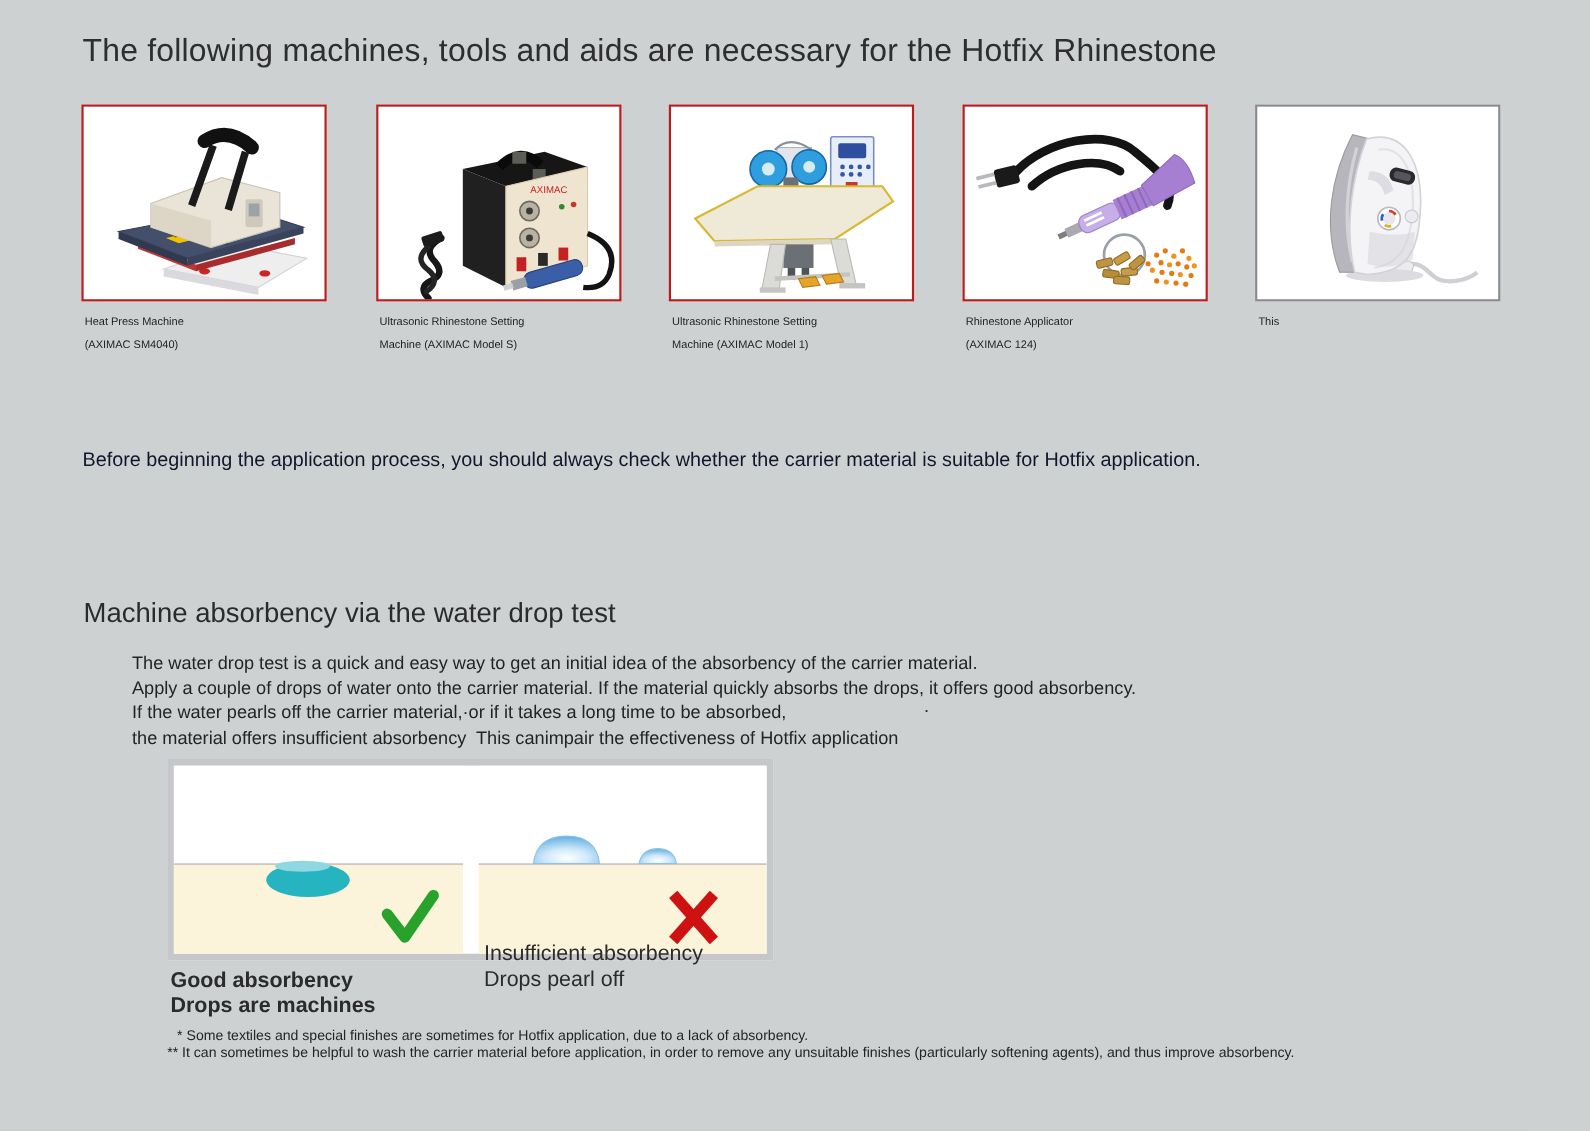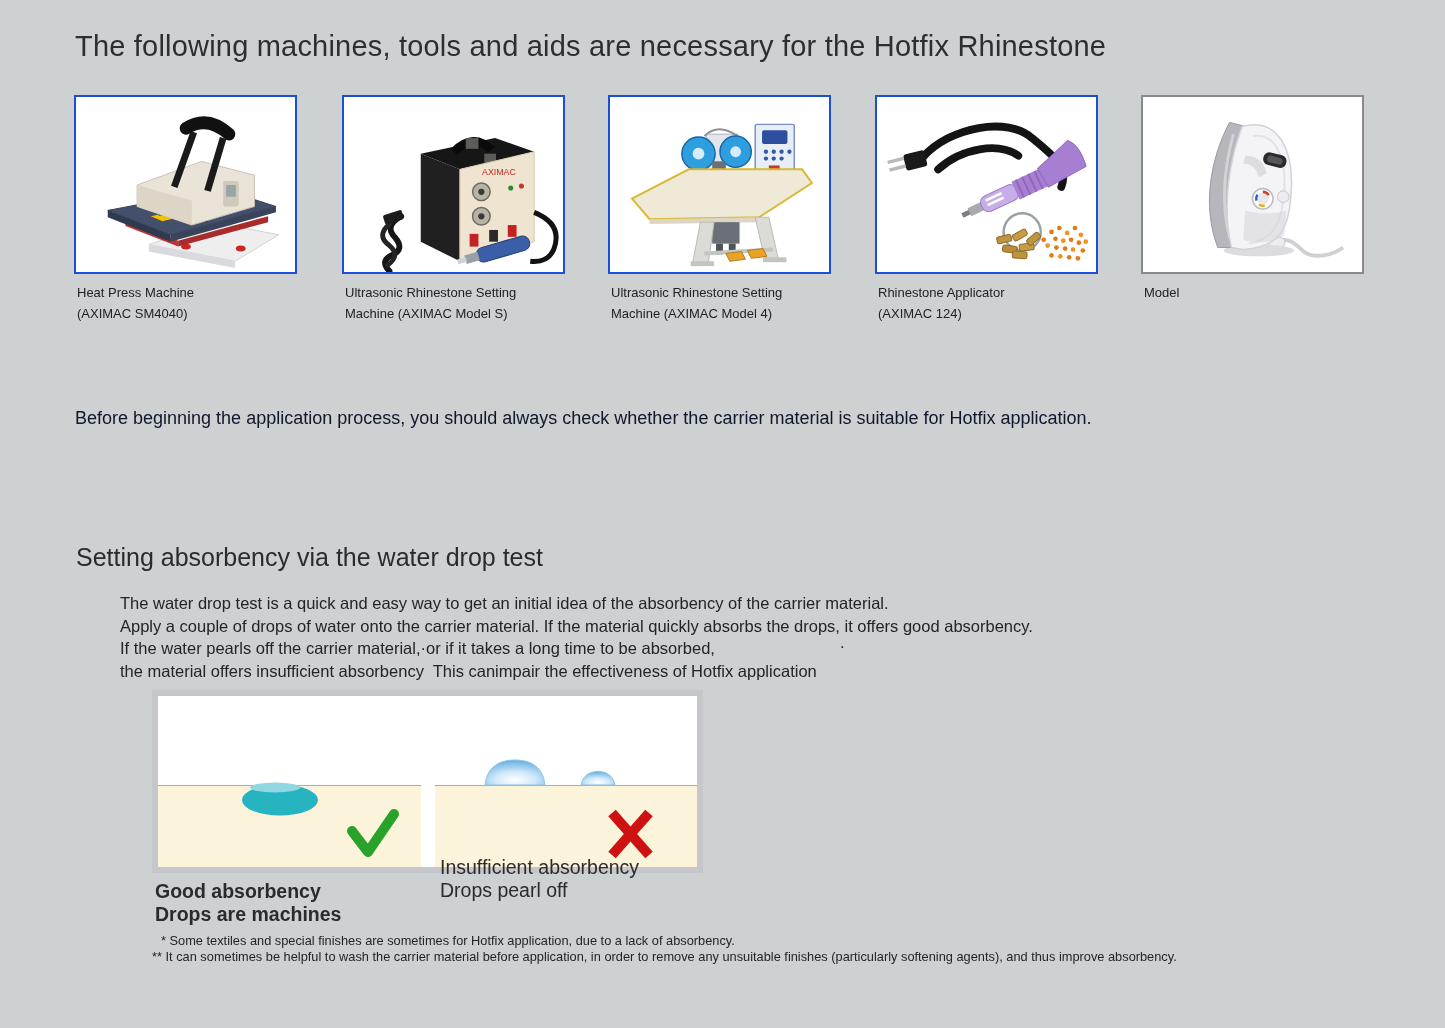--- a/index.html
+++ b/index.html
@@ -20,28 +20,28 @@
     font-size:29px;
     color:#2e2e2e;
     letter-spacing:.2px;
     white-space:nowrap;
   }
   .machine-fig{top:95px;width:223px;}
   .machine-box{
     position:absolute;left:0;top:0;
     width:223px;height:179px;
     background:#ffffff;
-    border:2px solid #1d4ed8;
+    border:2px solid #b91c1c;
     box-sizing:border-box;
   }
   .machine-box svg{display:block;width:100%;height:100%;}
   .machine-caption{
     position:absolute;left:3px;top:187px;
     width:230px;
-    font-size:13px;line-height:21px;color:#222;
+    font-size:10px;line-height:21px;color:#222;
   }
   .intro-text{
     left:75px;top:408px;
     font-size:18px;color:#0f172a;
     white-space:nowrap;
   }
   .section-heading{
     left:76px;top:543px;
     font-size:25px;color:#2b2b2b;
   }
@@ -185,21 +185,21 @@
         <polygon points="148,123 162,123 172,167 158,167" fill="#dbdbd7" stroke="#b9b9b4" stroke-width="1"></polygon>
         <rect x="82" y="168" width="24" height="5" fill="#c4c4c0"></rect>
         <rect x="156" y="164" width="24" height="5" fill="#c4c4c0"></rect>
         <line x1="96" y1="160" x2="166" y2="156" stroke="#c4c4c0" stroke-width="4"></line>
         <polygon points="118,160 134,158 138,166 122,168" fill="#e8a42a" stroke="#b07c18" stroke-width="1"></polygon>
         <polygon points="140,157 156,155 160,163 144,165" fill="#e8a42a" stroke="#b07c18" stroke-width="1"></polygon>
       </svg>
     </div>
     <div class="machine-caption">
       <div>Ultrasonic Rhinestone Setting</div>
-      <div>Machine (AXIMAC Model 4)</div>
+      <div>Machine (AXIMAC Model 1)</div>
     </div>
   </div>
 
   <div class="abs machine-fig" style="left:875px;">
     <div class="machine-box">
       <svg viewBox="0 0 223 179">
         <rect width="223" height="179" fill="#ffffff"></rect>
         <path d="M46,62 C74,30 134,20 158,42 C180,60 196,72 188,92" fill="none" stroke="#141414" stroke-width="8" stroke-linecap="round"></path>
         <path d="M62,74 C86,52 124,46 144,60" fill="none" stroke="#141414" stroke-width="8" stroke-linecap="round"></path>
         <g transform="rotate(-14 40 66)">
@@ -280,28 +280,28 @@
         <circle cx="122" cy="104" r="10.5" fill="#ffffff" stroke="#b9b9bf" stroke-width="1.5"></circle>
         <circle cx="122" cy="104" r="6" fill="#e8e8ec"></circle>
         <path d="M122,97 a7,7 0 0 1 6,3.5" stroke="#d23a2a" stroke-width="2.5" fill="none"></path>
         <path d="M115.5,106 a7,7 0 0 1 1,-6" stroke="#2a62c2" stroke-width="2.5" fill="none"></path>
         <path d="M124,111 a7,7 0 0 1 -6,-1" stroke="#e0b21e" stroke-width="2.5" fill="none"></path>
         <circle cx="143" cy="102" r="6" fill="#ececf0" stroke="#c6c6cc" stroke-width="1"></circle>
         <path d="M104,116 C120,120 136,120 146,116 L144,142 C130,150 112,150 102,146 Z" fill="#d4d4da" opacity="0.55"></path>
       </svg>
     </div>
     <div class="machine-caption">
-      <div>Model</div>
+      <div>This</div>
       <div></div>
     </div>
   </div>
 
   <div class="abs intro-text">Before beginning the application process, you should always check whether the carrier material is suitable for Hotfix application.</div>
 
-  <div class="abs section-heading">Setting absorbency via the water drop test</div>
+  <div class="abs section-heading">Machine absorbency via the water drop test</div>
 
   <div class="abs body-lines">
     <div class="body-line">The water drop test is a quick and easy way to get an initial idea of the absorbency of the carrier material.</div>
     <div class="body-line">Apply a couple of drops of water onto the carrier material. If the material quickly absorbs the drops, it offers good absorbency.</div>
     <div class="body-line">If the water pearls off the carrier material,·or if it takes a long time to be absorbed,</div>
     <div class="body-line">the material offers insufficient absorbency  This canimpair the effectiveness of Hotfix application</div>
   </div>
   <div class="abs stray-dot">.</div>
 
   <div class="abs wd-frame">

